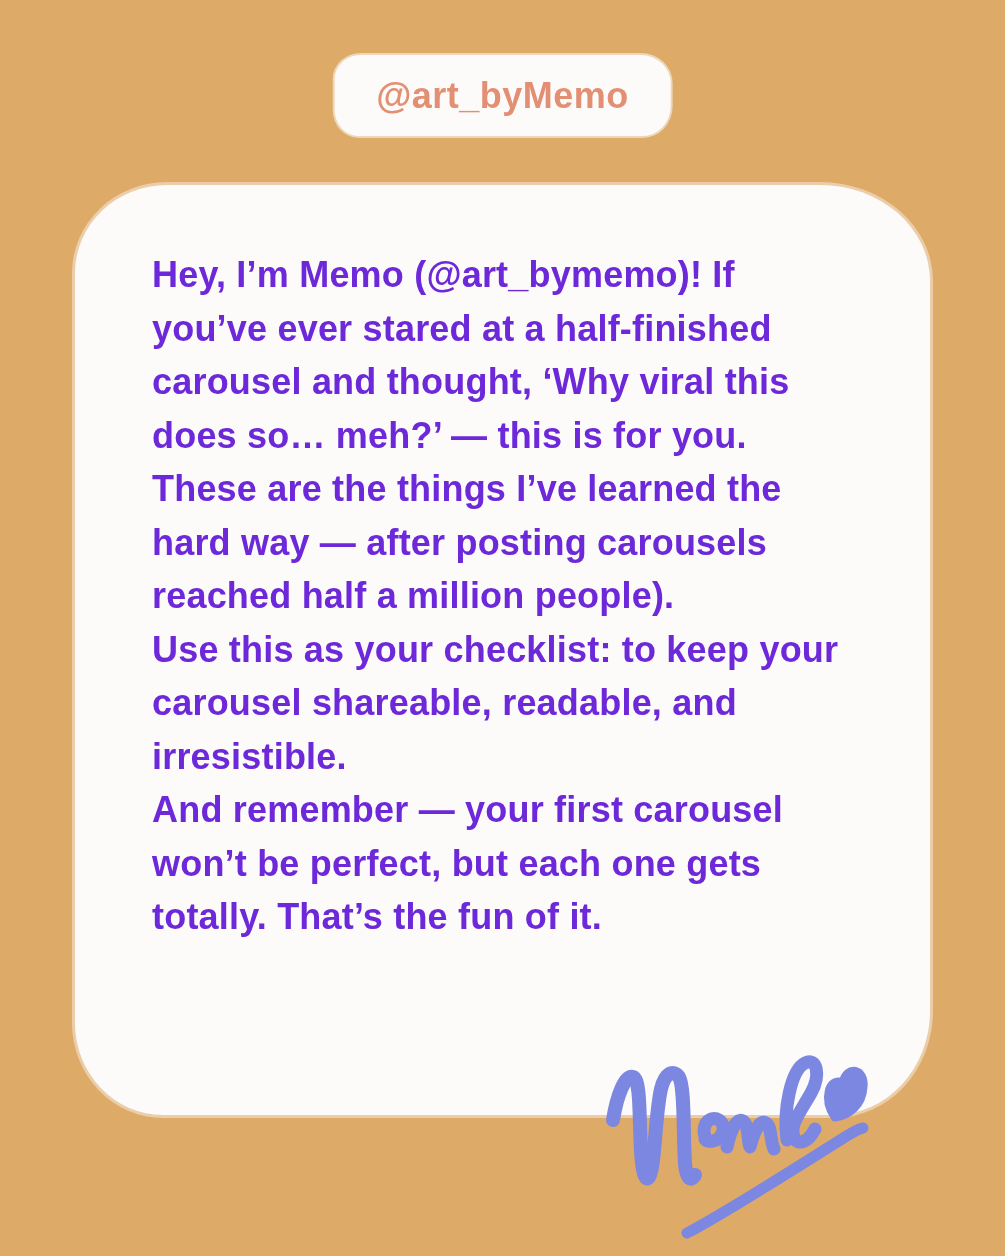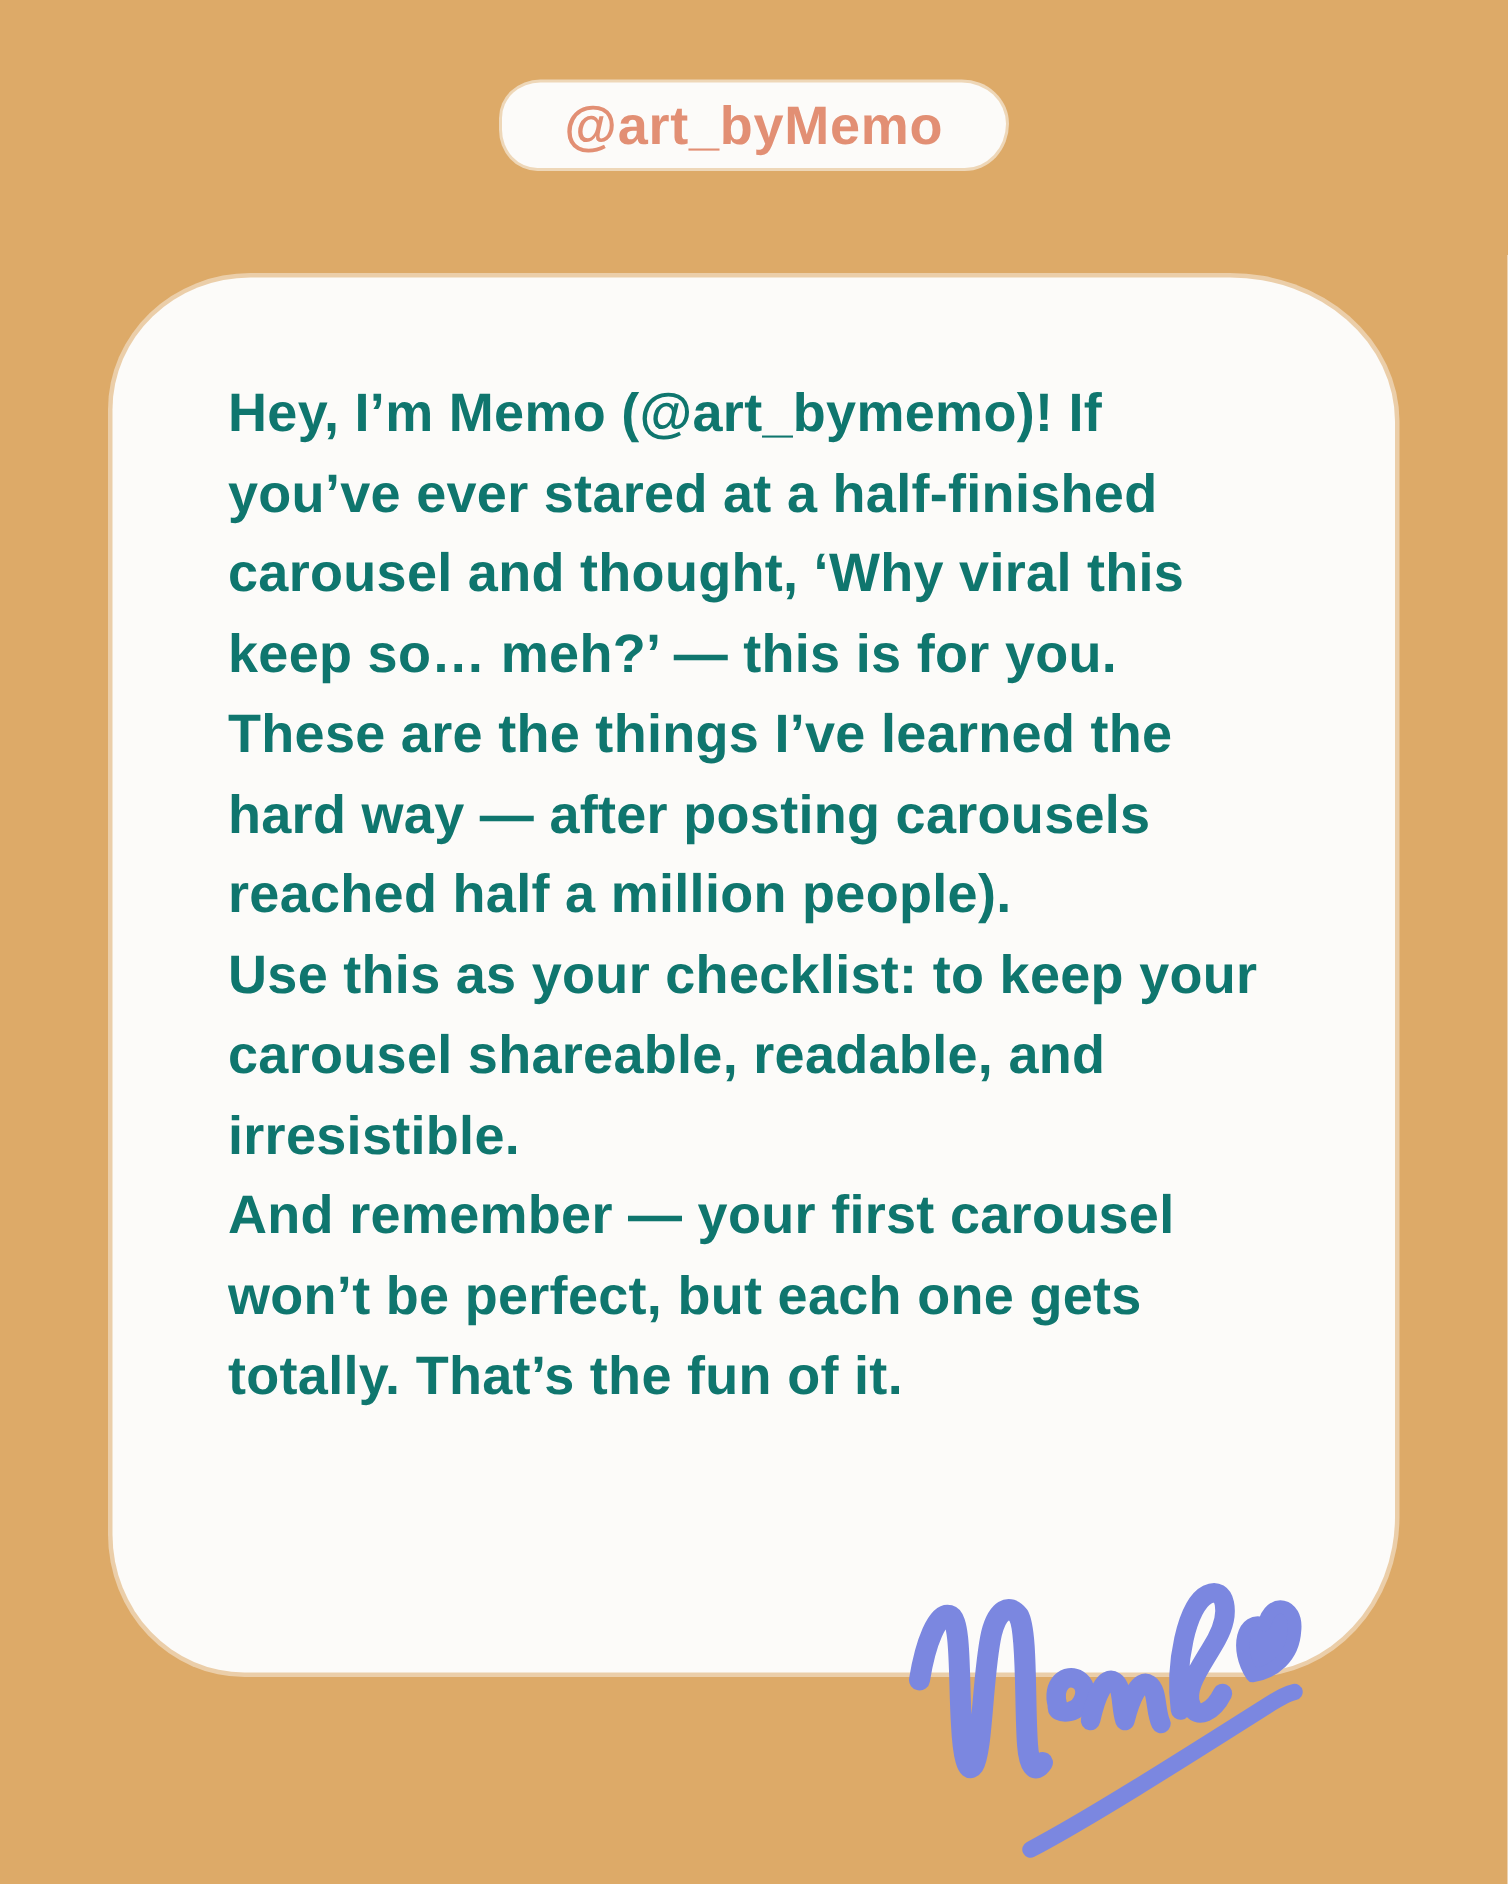--- a/index.html
+++ b/index.html
@@ -13,21 +13,21 @@
   }
 
   
   .badge {
     position: absolute;
     top: 55px;
     left: 50%;
     transform: translateX(-50%);
     background: #FCFBF9;
     height: 57px;
-    padding: 0 42px;
+    padding: 12px 42px;
     border-radius: 26px 30px 28px 24px / 24px 28px 30px 26px;
     display: flex;
     align-items: center;
     justify-content: center;
     box-shadow: 0 0 0 2px rgba(252,251,249,0.55);
   }
   .badge-text {
     color: #E28F74;
     font-size: 36px;
     font-weight: 700;
@@ -44,21 +44,21 @@
     height: 930px;
     background: #FCFBF9;
     border-radius: 92px 110px 96px 88px / 88px 96px 104px 92px;
     box-shadow: 0 0 0 3px rgba(252,251,249,0.45);
   }
 
   .card-text {
     position: absolute;
     left: 77px;
     top: 63px;
-    color: #0f766e;
+    color: #6d28d9;
     font-size: 36px;
     font-weight: 700;
     line-height: 53.5px;
     letter-spacing: 0.2px;
   }
   .card-text .line { white-space: nowrap; }
 
   
   .signature {
     position: absolute;
@@ -80,21 +80,21 @@
 
 <div class="badge">
   <span class="badge-text">@art_byMemo</span>
 </div>
 
 <div class="card">
   <div class="card-text">
     <div class="line">Hey, I’m Memo (@art_bymemo)! If</div>
     <div class="line">you’ve ever stared at a half-finished</div>
     <div class="line">carousel and thought, ‘Why viral this</div>
-    <div class="line">keep so… meh?’ — this is for you.</div>
+    <div class="line">does so… meh?’ — this is for you.</div>
     <div class="line">These are the things I’ve learned the</div>
     <div class="line">hard way — after posting carousels</div>
     <div class="line">reached half a million people).</div>
     <div class="line">Use this as your checklist: to keep your</div>
     <div class="line">carousel shareable, readable, and</div>
     <div class="line">irresistible.</div>
     <div class="line">And remember — your first carousel</div>
     <div class="line">won’t be perfect, but each one gets</div>
     <div class="line">totally. That’s the fun of it.</div>
   </div>

